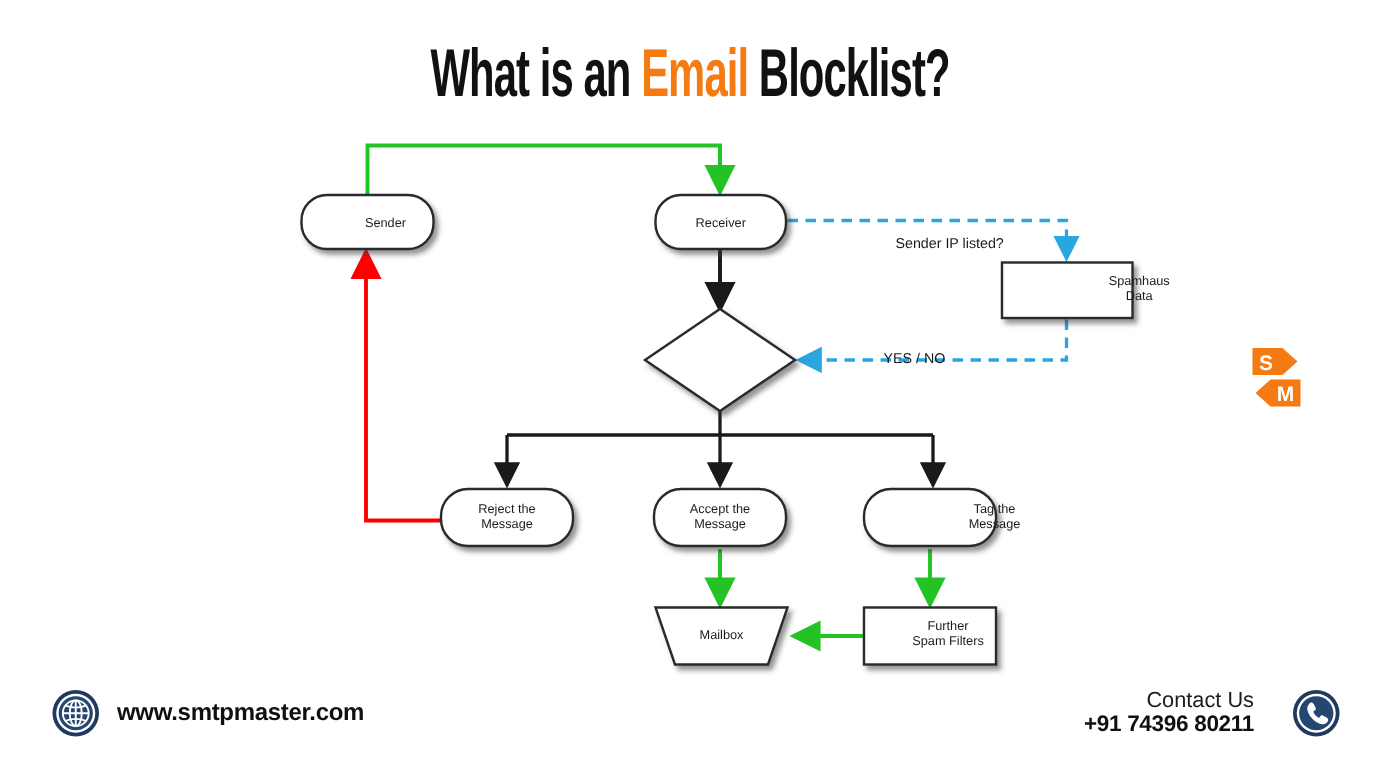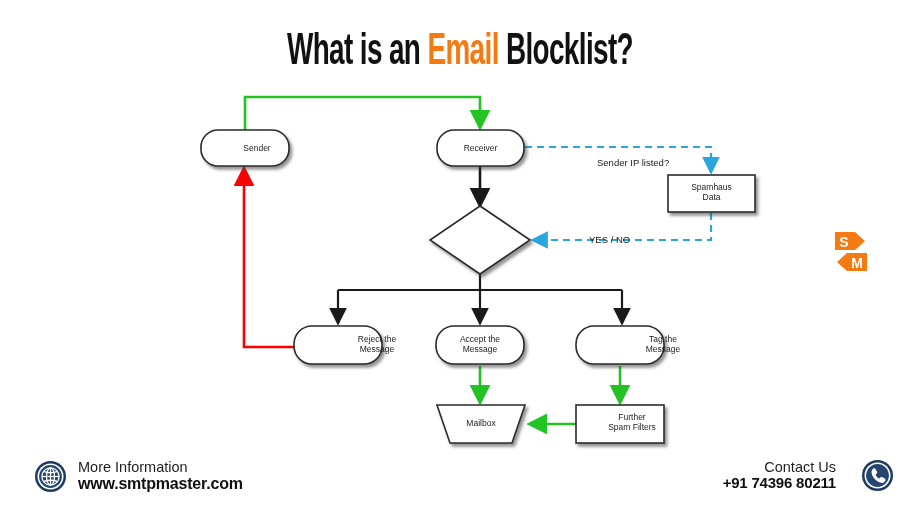--- a/index.html
+++ b/index.html
@@ -129,23 +129,23 @@
       <rect x="294" y="326" width="88" height="38" rx="18" ry="18" fill="#ffffff" stroke="#2a2a2a" stroke-width="1.6"></rect>
       <rect x="436" y="326" width="88" height="38" rx="18" ry="18" fill="#ffffff" stroke="#2a2a2a" stroke-width="1.6"></rect>
       <rect x="576" y="326" width="88" height="38" rx="18" ry="18" fill="#ffffff" stroke="#2a2a2a" stroke-width="1.6"></rect>
       <polygon points="437,405 525,405 512,443 450,443" fill="#ffffff" stroke="#2a2a2a" stroke-width="1.6"></polygon>
       <rect x="576" y="405" width="88" height="38" fill="#ffffff" stroke="#2a2a2a" stroke-width="1.6"></rect>
     </g>
   </svg>
 
   <div class="nodelabel" style="left:201px;top:143px;width:88px;padding-left:12px;">Sender</div>
   <div class="nodelabel" style="left:437px;top:143px;width:87px;">Receiver</div>
-  <div class="nodelabel" style="left:668px;top:182px;width:87px;">Spamhaus
+  <div class="nodelabel" style="left:668px;top:182px;width:87px;padding-left:48px;">Spamhaus
 Data</div>
-  <div class="nodelabel" style="left:294px;top:334px;width:88px;padding-left:39px;">Reject the
+  <div class="nodelabel" style="left:294px;top:334px;width:88px;">Reject the
 Message</div>
   <div class="nodelabel" style="left:436px;top:334px;width:88px;">Accept the
 Message</div>
   <div class="nodelabel" style="left:576px;top:334px;width:108px;padding-left:33px;">Tag the
 Message</div>
   <div class="nodelabel" style="left:437px;top:418px;width:88px;">Mailbox</div>
   <div class="nodelabel" style="left:588px;top:412px;width:88px;">Further
 Spam Filters</div>
 
   <div class="edgelabel" style="left:573px;top:157px;margin-left:24px;">Sender IP listed?</div>
@@ -166,21 +166,20 @@
       <g stroke="#ffffff" stroke-width="1.25" fill="none">
         <circle cx="16.5" cy="16.5" r="8.6"></circle>
         <ellipse cx="16.5" cy="16.5" rx="4" ry="8.6"></ellipse>
         <line x1="7.9" y1="16.5" x2="25.1" y2="16.5"></line>
         <path d="M9.3,11.3 Q16.5,14.2 23.7,11.3"></path>
         <path d="M9.3,21.7 Q16.5,18.8 23.7,21.7"></path>
         <line x1="16.5" y1="7.9" x2="16.5" y2="25.1"></line>
       </g>
     </svg>
     <div class="fl-text">
-      <span class="fl-top">More Information</span>
       <span class="fl-bot">www.smtpmaster.com</span>
     </div>
   </div>
 
   <div class="footer-right">
     <div class="fr-text">
       <span class="fr-top">Contact Us</span>
       <span class="fr-bot">+91 74396 80211</span>
     </div>
     <svg class="phone" viewBox="0 0 33 33">

